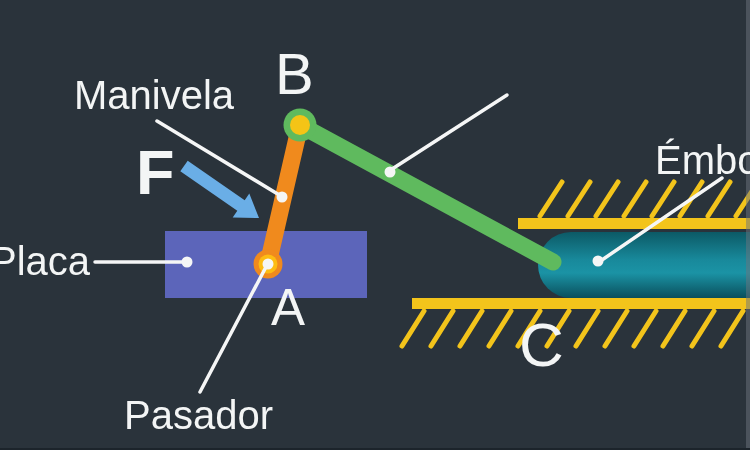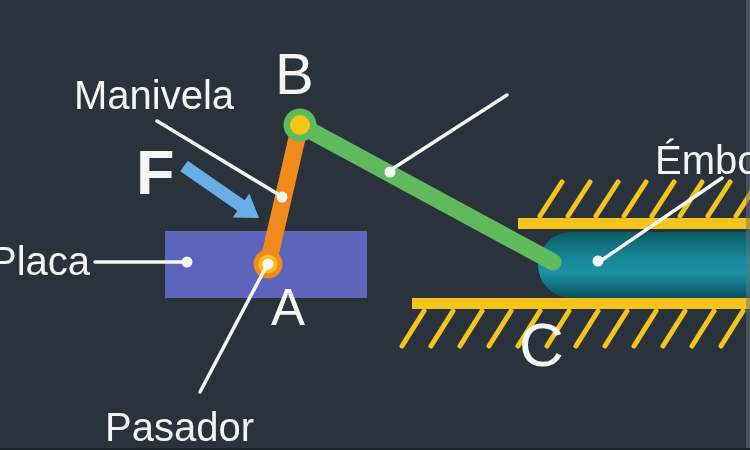--- a/index.html
+++ b/index.html
@@ -15,21 +15,21 @@
     position:absolute;
     color:#f3f5f5;
     line-height:1.2;
     white-space:nowrap;
     font-size:40px;
   }
   .lbl-manivela{left:74px;top:71px;}
   .lbl-biela{left:466px;top:41px;}
   .lbl-embolo{left:655px;top:136px;}
   .lbl-placa{left:-10px;top:237px;}
-  .lbl-pasador{left:105px;top:391px;margin-top:12px;}
+  .lbl-pasador{left:124px;top:391px;}
   .lbl-B{left:275px;top:39px;font-size:58px;}
   .lbl-A{left:271px;top:277px;font-size:51px;}
   .lbl-C{left:519px;top:308px;font-size:62px;}
   .lbl-F{left:136px;top:135px;font-size:63px;font-weight:600;}
 </style>
 </head>
 <body>
 
 <div class="stage">
 

